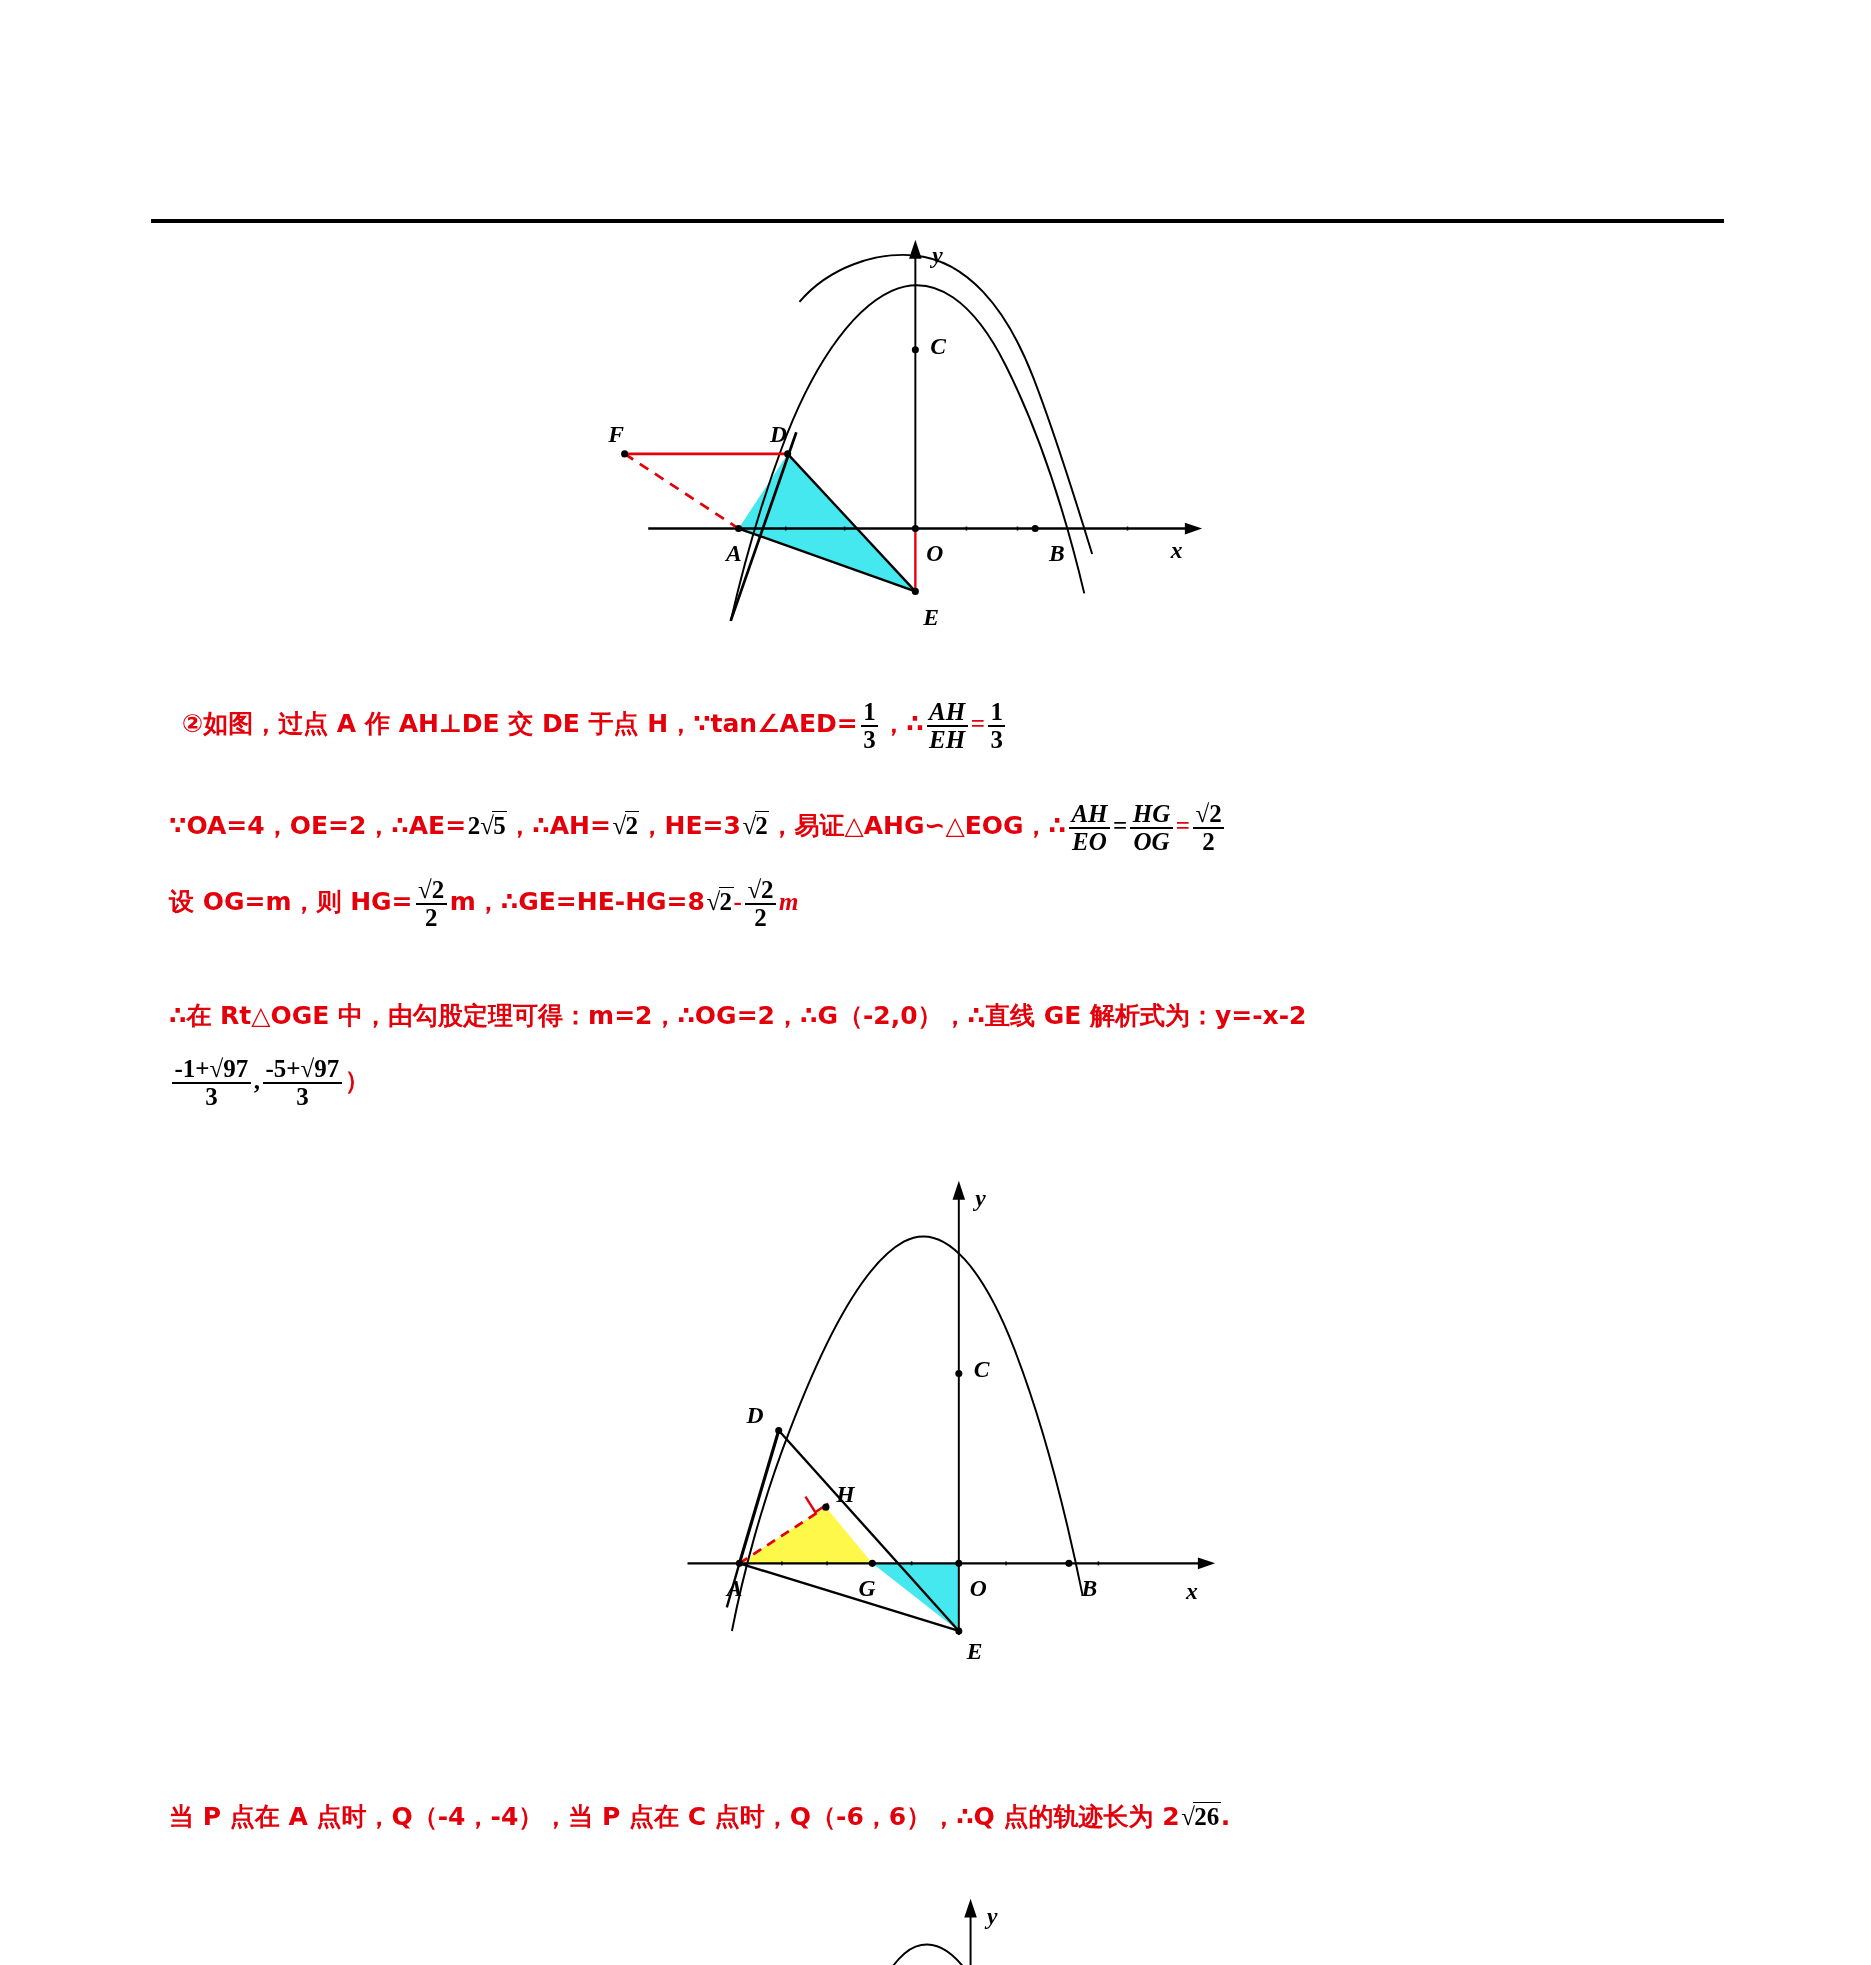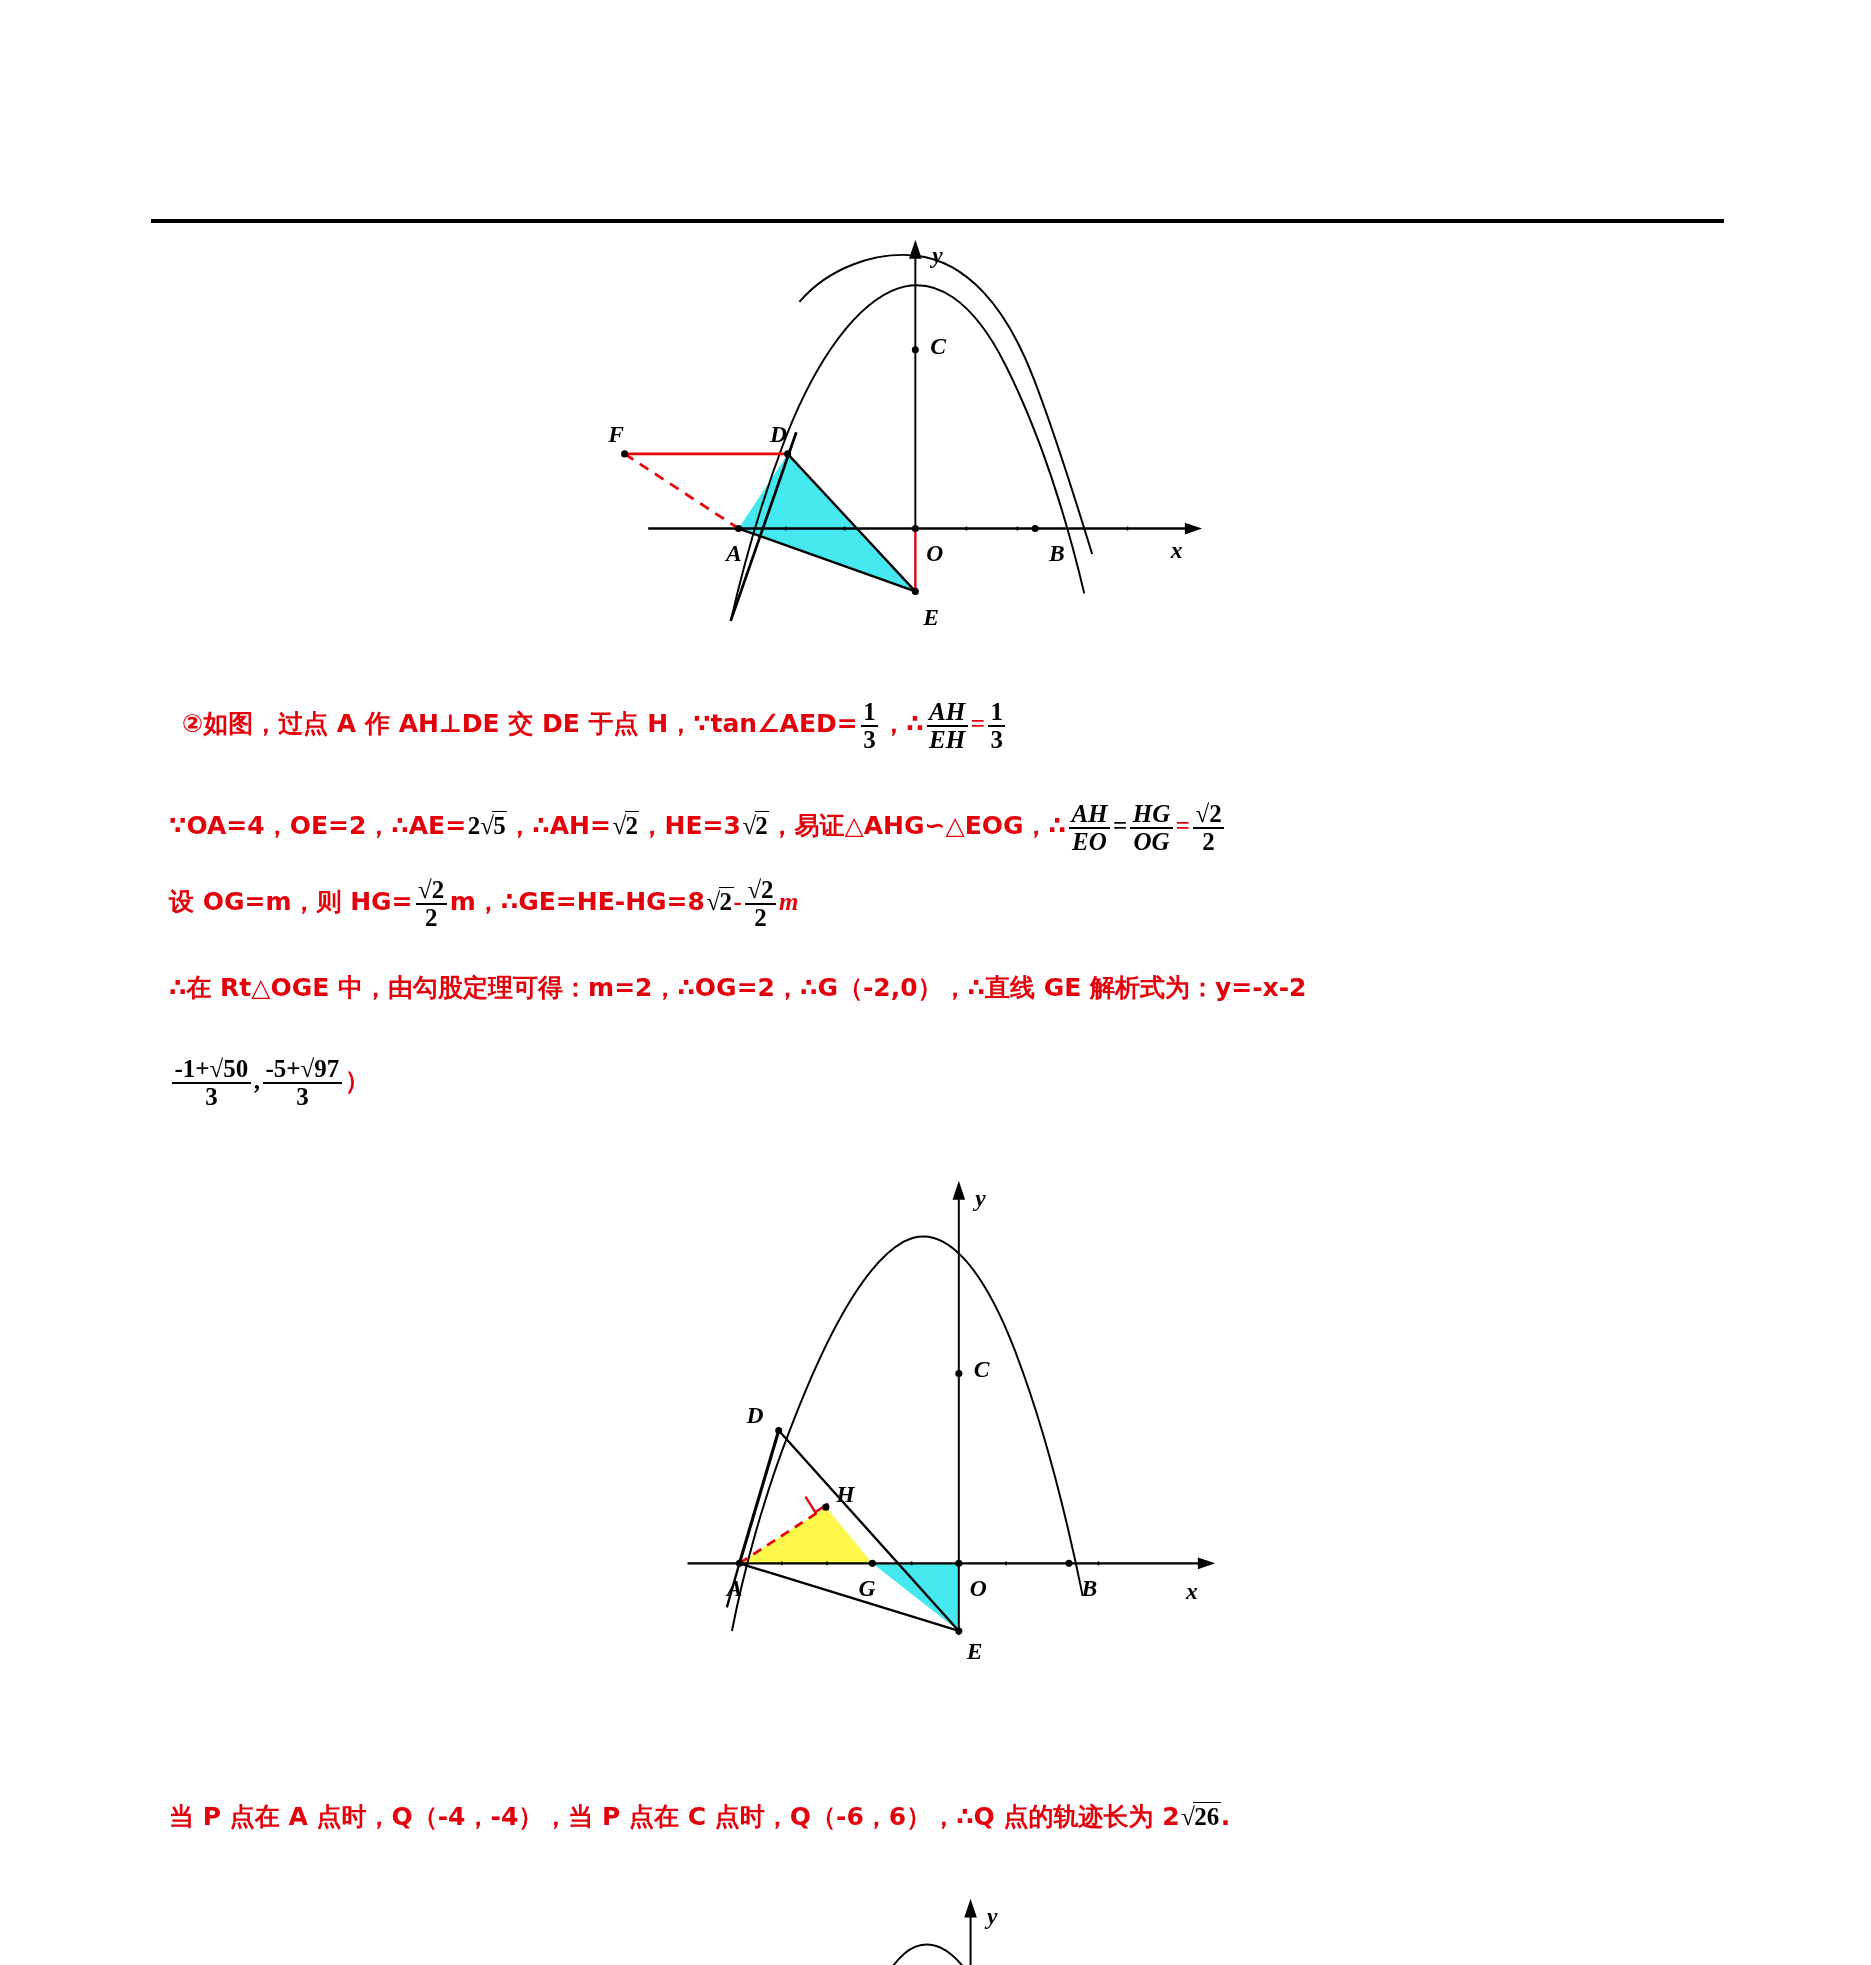--- a/index.html
+++ b/index.html
@@ -151,26 +151,26 @@
   </div>
 
   <div class="rline" style="left:169px; top:790px;margin-top:12px;">
     <span class="cjk">∵OA=4，OE=2，∴AE=</span><span class="rad blk"><span>2</span><span class="rsym">√</span><span class="rbody">5</span></span><span class="cjk">，∴AH=</span><span class="rad blk"><span class="rsym">√</span><span class="rbody">2</span></span><span class="cjk">，HE=3</span><span class="rad blk"><span class="rsym">√</span><span class="rbody">2</span></span><span class="cjk">，易证△AHG∽△EOG，∴</span><span class="frac blk"><span class="num blk it">AH</span><span class="den blk it">EO</span></span><span class="blk">=</span><span class="frac blk"><span class="num blk it">HG</span><span class="den blk it">OG</span></span><span>=</span><span class="frac blk"><span class="num blk">√2</span><span class="den blk">2</span></span>
   </div>
 
   <div class="rline" style="left:169px; top:878px;">
     <span class="cjk">设 OG=m，则 HG=</span><span class="frac blk"><span class="num blk">√2</span><span class="den blk">2</span></span><span class="cjk">m，∴GE=HE-HG=8</span><span class="rad blk"><span class="rsym">√</span><span class="rbody">2</span></span><span>-</span><span class="frac blk"><span class="num blk">√2</span><span class="den blk">2</span></span><span class="it">m</span>
   </div>
 
-  <div class="rline" style="left:169px; top:975px;">
+  <div class="rline" style="left:169px; top:1003px;">
     <span class="cjk">∴在 Rt△OGE 中，由勾股定理可得：m=2，∴OG=2，∴G（-2,0），∴直线 GE 解析式为：y=-x-2</span>
   </div>
 
   <div class="rline" style="left:169px; top:1057px;">
-    <span class="frac blk"><span class="num blk">-1+√50</span><span class="den blk">3</span></span><span class="blk">,</span><span class="frac blk"><span class="num blk">-5+√97</span><span class="den blk">3</span></span><span class="cjk">）</span>
+    <span class="frac blk"><span class="num blk">-1+√97</span><span class="den blk">3</span></span><span class="blk">,</span><span class="frac blk"><span class="num blk">-5+√97</span><span class="den blk">3</span></span><span class="cjk">）</span>
   </div>
 
   <div class="fig" style="left:601px; top:1163px;">
     <svg width="637" height="472" viewBox="0 0 1620 1200">
 
       <polygon points="352,1018 690,1018 572,875" fill="#fdf84a" stroke="none"></polygon>
 
       <polygon points="690,1018 910,1018 910,1190" fill="#44e8ee" stroke="none"></polygon>
 
       <line x1="220" y1="1018" x2="1530" y2="1018" stroke="#000" stroke-width="6"></line>

